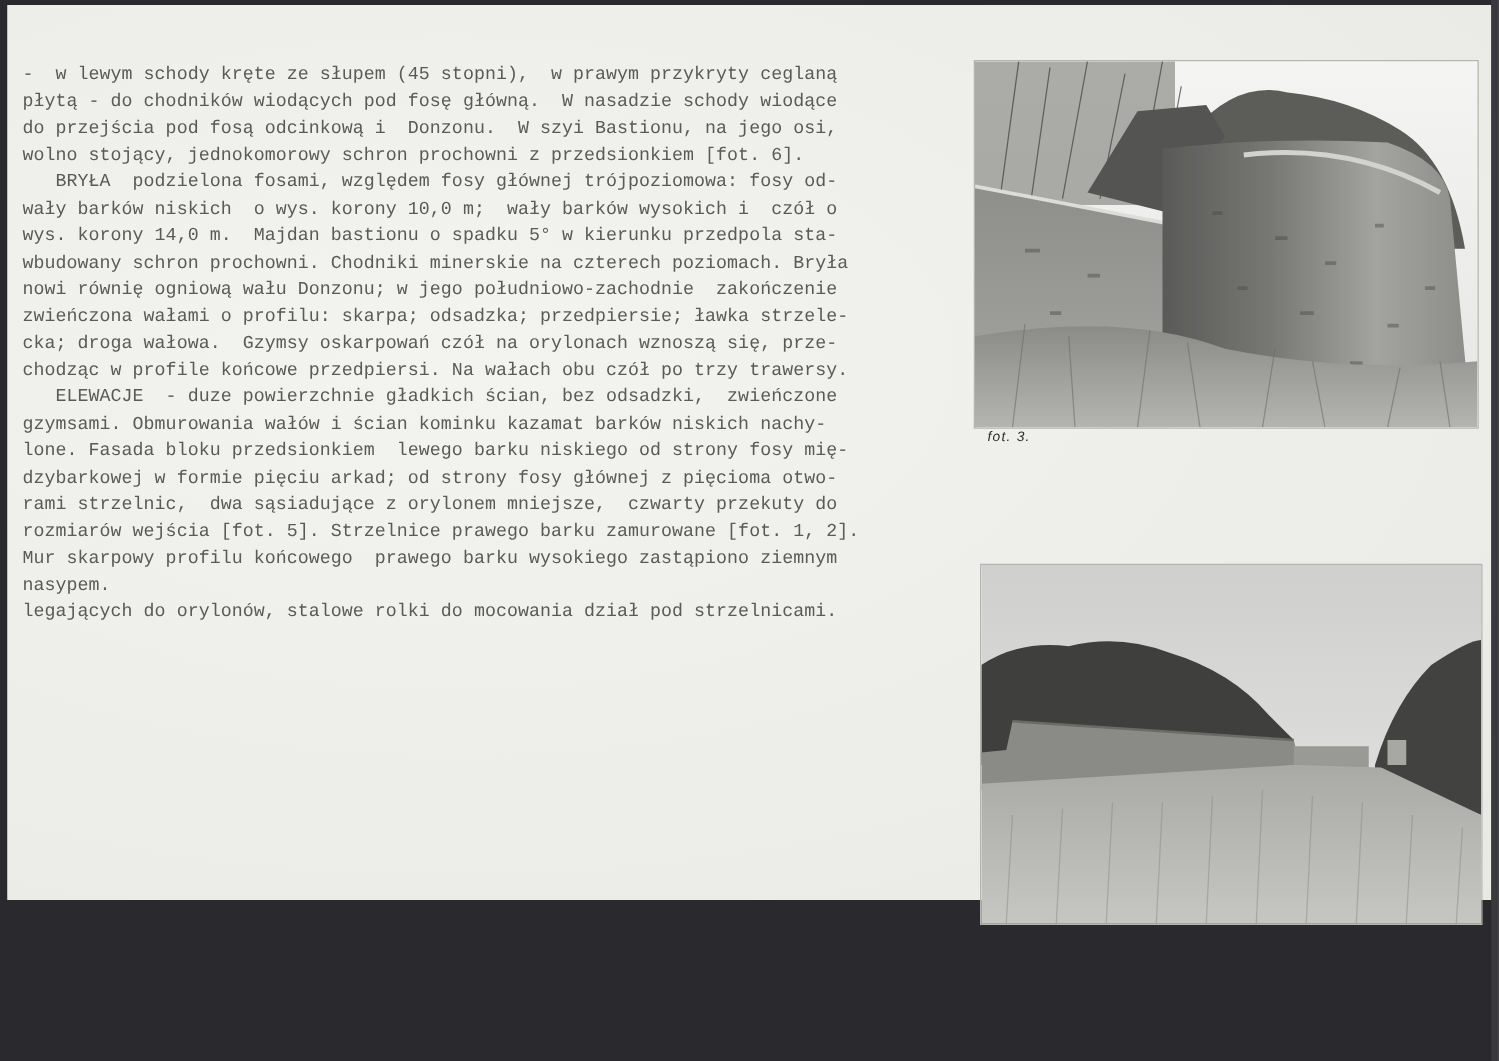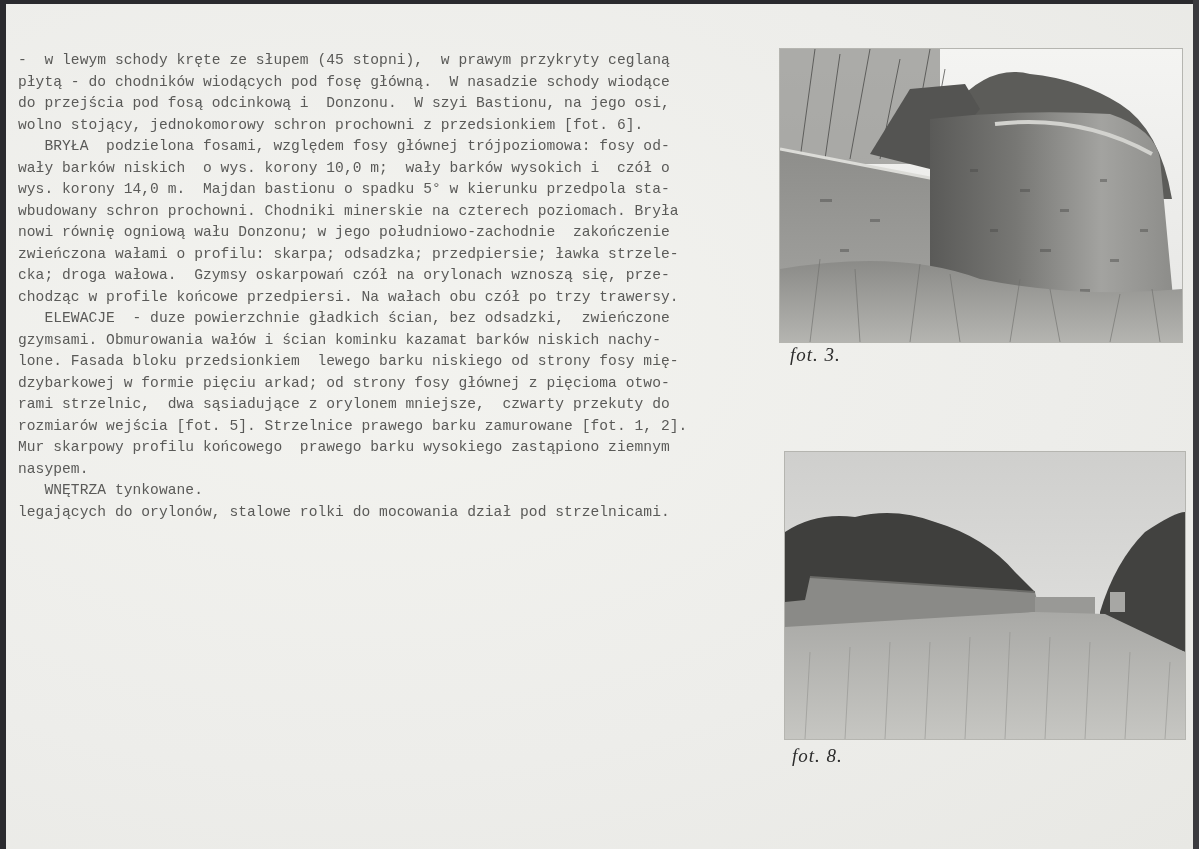--- a/index.html
+++ b/index.html
@@ -1,36 +1,36 @@
 <!DOCTYPE html>
 <html><head>
 <meta charset="utf-8">
 <style>
   html, body { margin:0; padding:0; }
   body { width:1199px; height:849px; background:#2a2a2e; position:relative; overflow:hidden; }
   .page {
-    position:absolute; left:6px; top:4px; width:1187px; height:845px;
+    position:absolute; left:6px; top:4px; width:1187px; height:716px;
     background:#efefeb;
     background-image: radial-gradient(ellipse at 30% 40%, #f3f3ef 0%, #ededea 60%, #e8e8e4 100%);
   }
   .text-block {
     position:absolute; left:12px; top:46px; width:760px;
     font-family:"Liberation Mono", "DejaVu Sans Mono", monospace;
     font-size:14.6px; line-height:21.5px; color:#5a5a58;
     letter-spacing:0.05px;
   }
   .line { white-space:pre; height:21.5px; }
   .photo {
     position:absolute; overflow:hidden; border:1px solid #b5b5b0;
   }
   .photo svg { display:block; }
   .caption {
     position:absolute;
-    font-family:Liberation Serif, serif; font-style:italic;
-    font-size:19px; color:#2c2c2c; letter-spacing:1px;
+    font-family:Liberation Sans, sans-serif; font-style:italic;
+    font-size:11px; color:#2c2c2c; letter-spacing:1px;
   }
   .right-edge { position:absolute; right:0; top:0; width:6px; height:849px; background:#3a3a3e; }
 </style>
 </head>
 <body>
 
 <div class="page">
 
   <div class="text-block">
     <div class="line">-  w lewym schody kręte ze słupem (45 stopni),  w prawym przykryty ceglaną</div>
@@ -46,21 +46,20 @@
     <div class="line">cka; droga wałowa.  Gzymsy oskarpowań czół na orylonach wznoszą się, prze-</div>
     <div class="line">chodząc w profile końcowe przedpiersi. Na wałach obu czół po trzy trawersy.</div>
     <div class="line">   ELEWACJE  - duze powierzchnie gładkich ścian, bez odsadzki,  zwieńczone</div>
     <div class="line">gzymsami. Obmurowania wałów i ścian kominku kazamat barków niskich nachy-</div>
     <div class="line">lone. Fasada bloku przedsionkiem  lewego barku niskiego od strony fosy mię-</div>
     <div class="line">dzybarkowej w formie pięciu arkad; od strony fosy głównej z pięcioma otwo-</div>
     <div class="line">rami strzelnic,  dwa sąsiadujące z orylonem mniejsze,  czwarty przekuty do</div>
     <div class="line">rozmiarów wejścia [fot. 5]. Strzelnice prawego barku zamurowane [fot. 1, 2].</div>
     <div class="line">Mur skarpowy profilu końcowego  prawego barku wysokiego zastąpiono ziemnym</div>
     <div class="line">nasypem.</div>
-    <div class="line">   WNĘTRZA tynkowane.</div>
     <div class="line">legających do orylonów, stalowe rolki do mocowania dział pod strzelnicami.</div>
   </div>
 
   <div class="photo" style="left:773px; top:44px; width:402px; height:293px;">
     <svg width="402" height="293" viewBox="0 0 402 293">
       <defs>
         <linearGradient id="sky3" x1="0" y1="0" x2="0" y2="1">
           <stop offset="0" stop-color="#f4f4f2"></stop>
             <stop offset="1" stop-color="#e6e6e4"></stop>
         </linearGradient>

